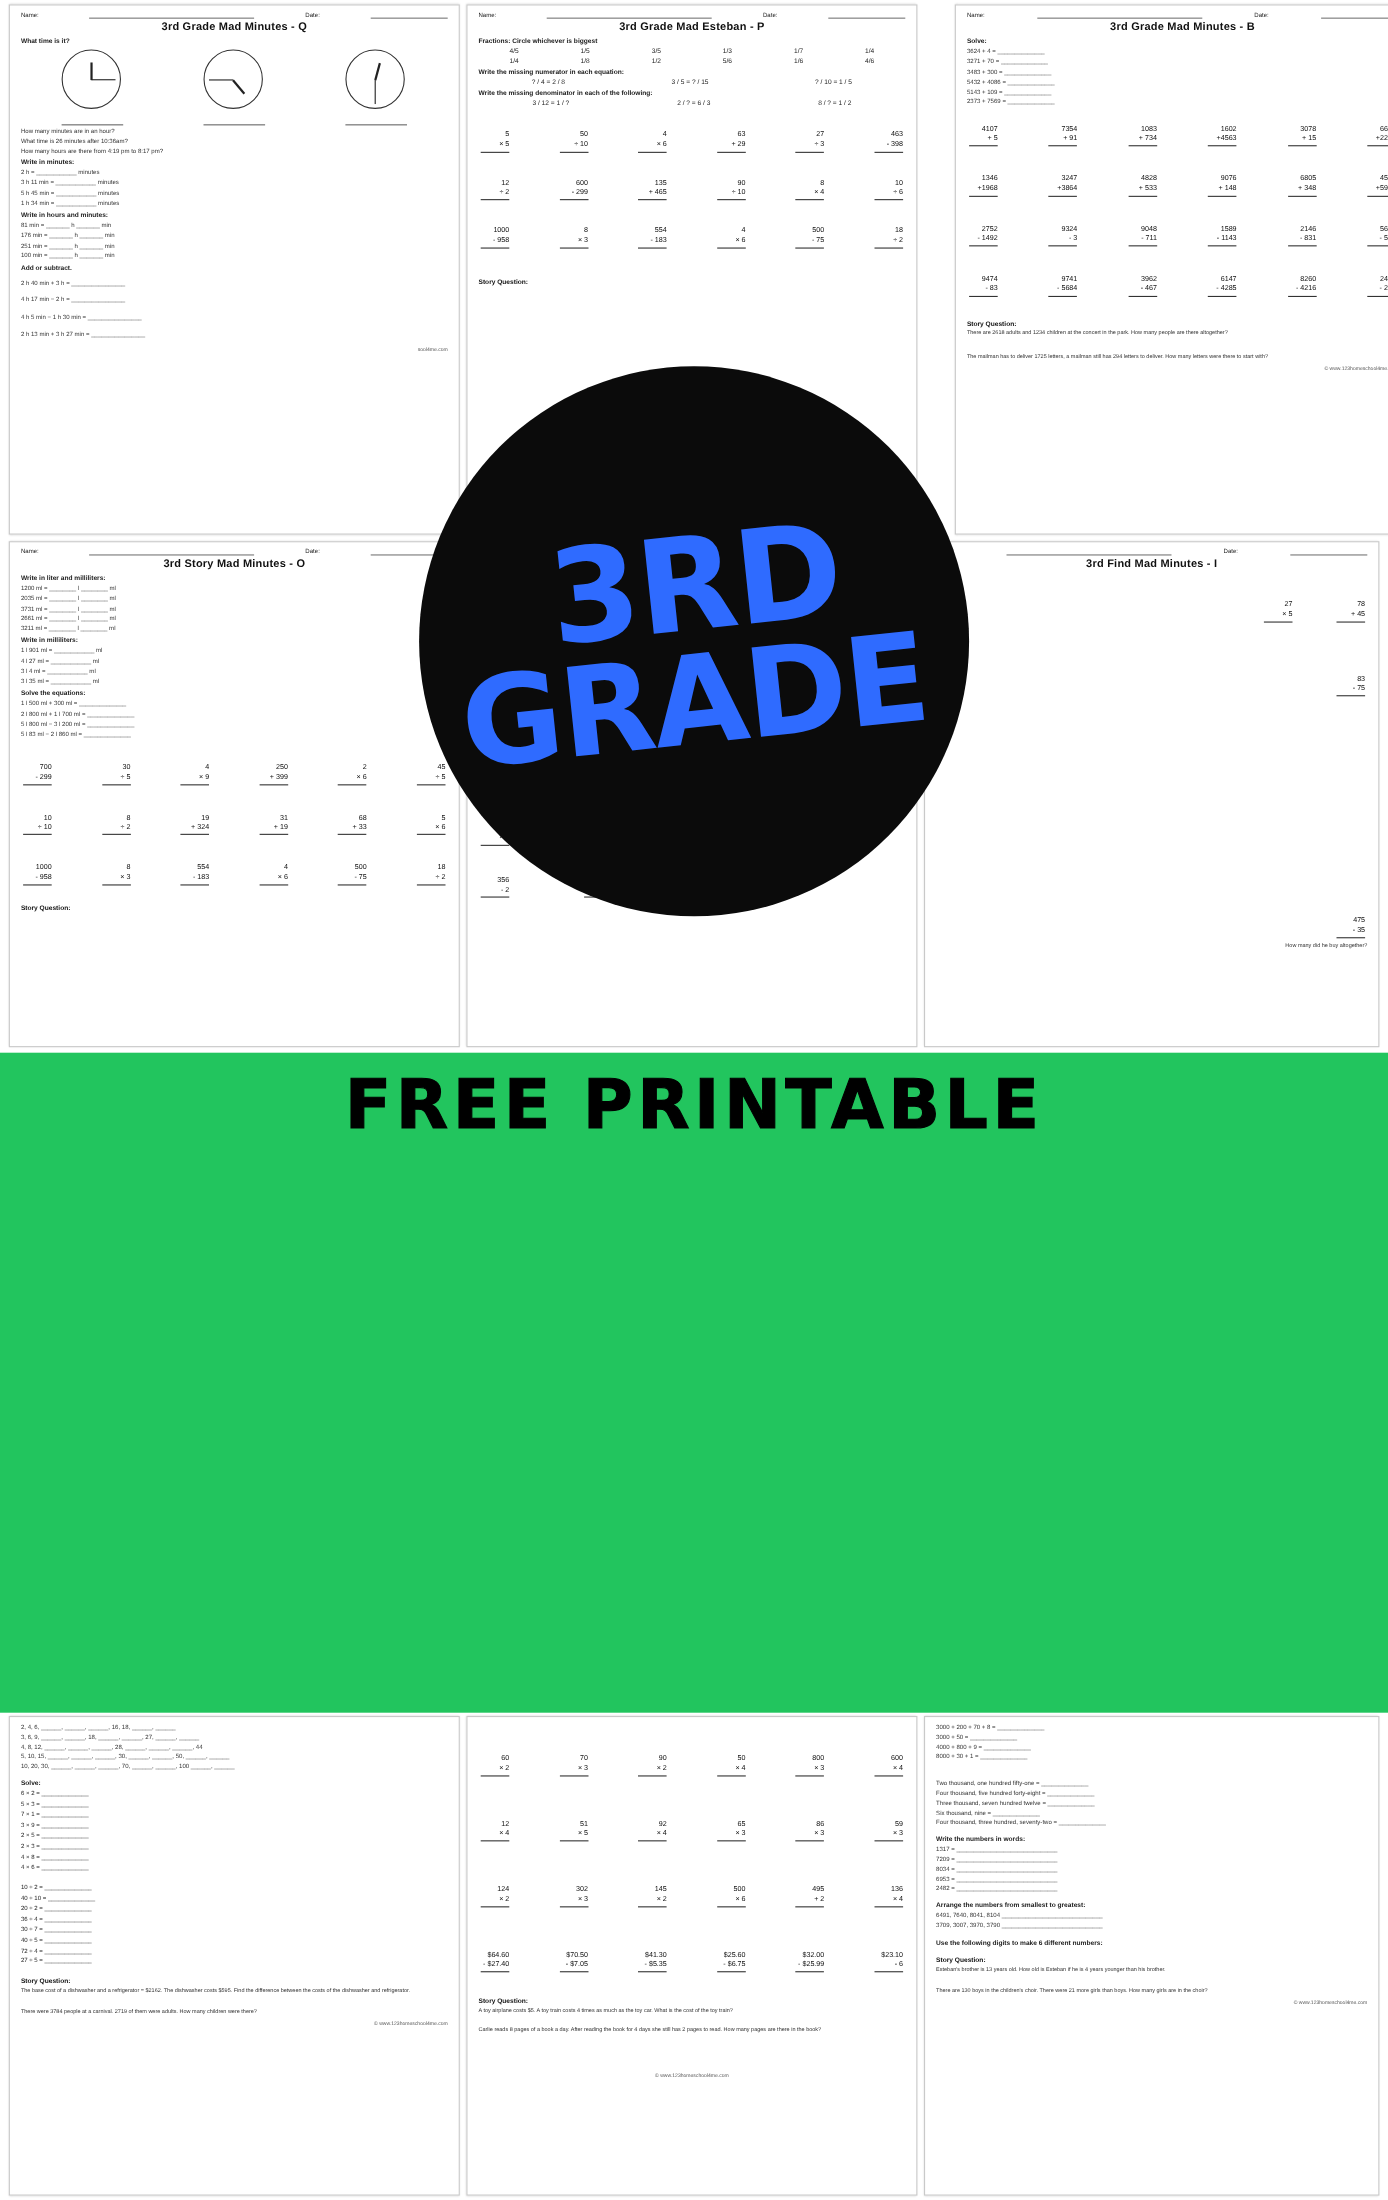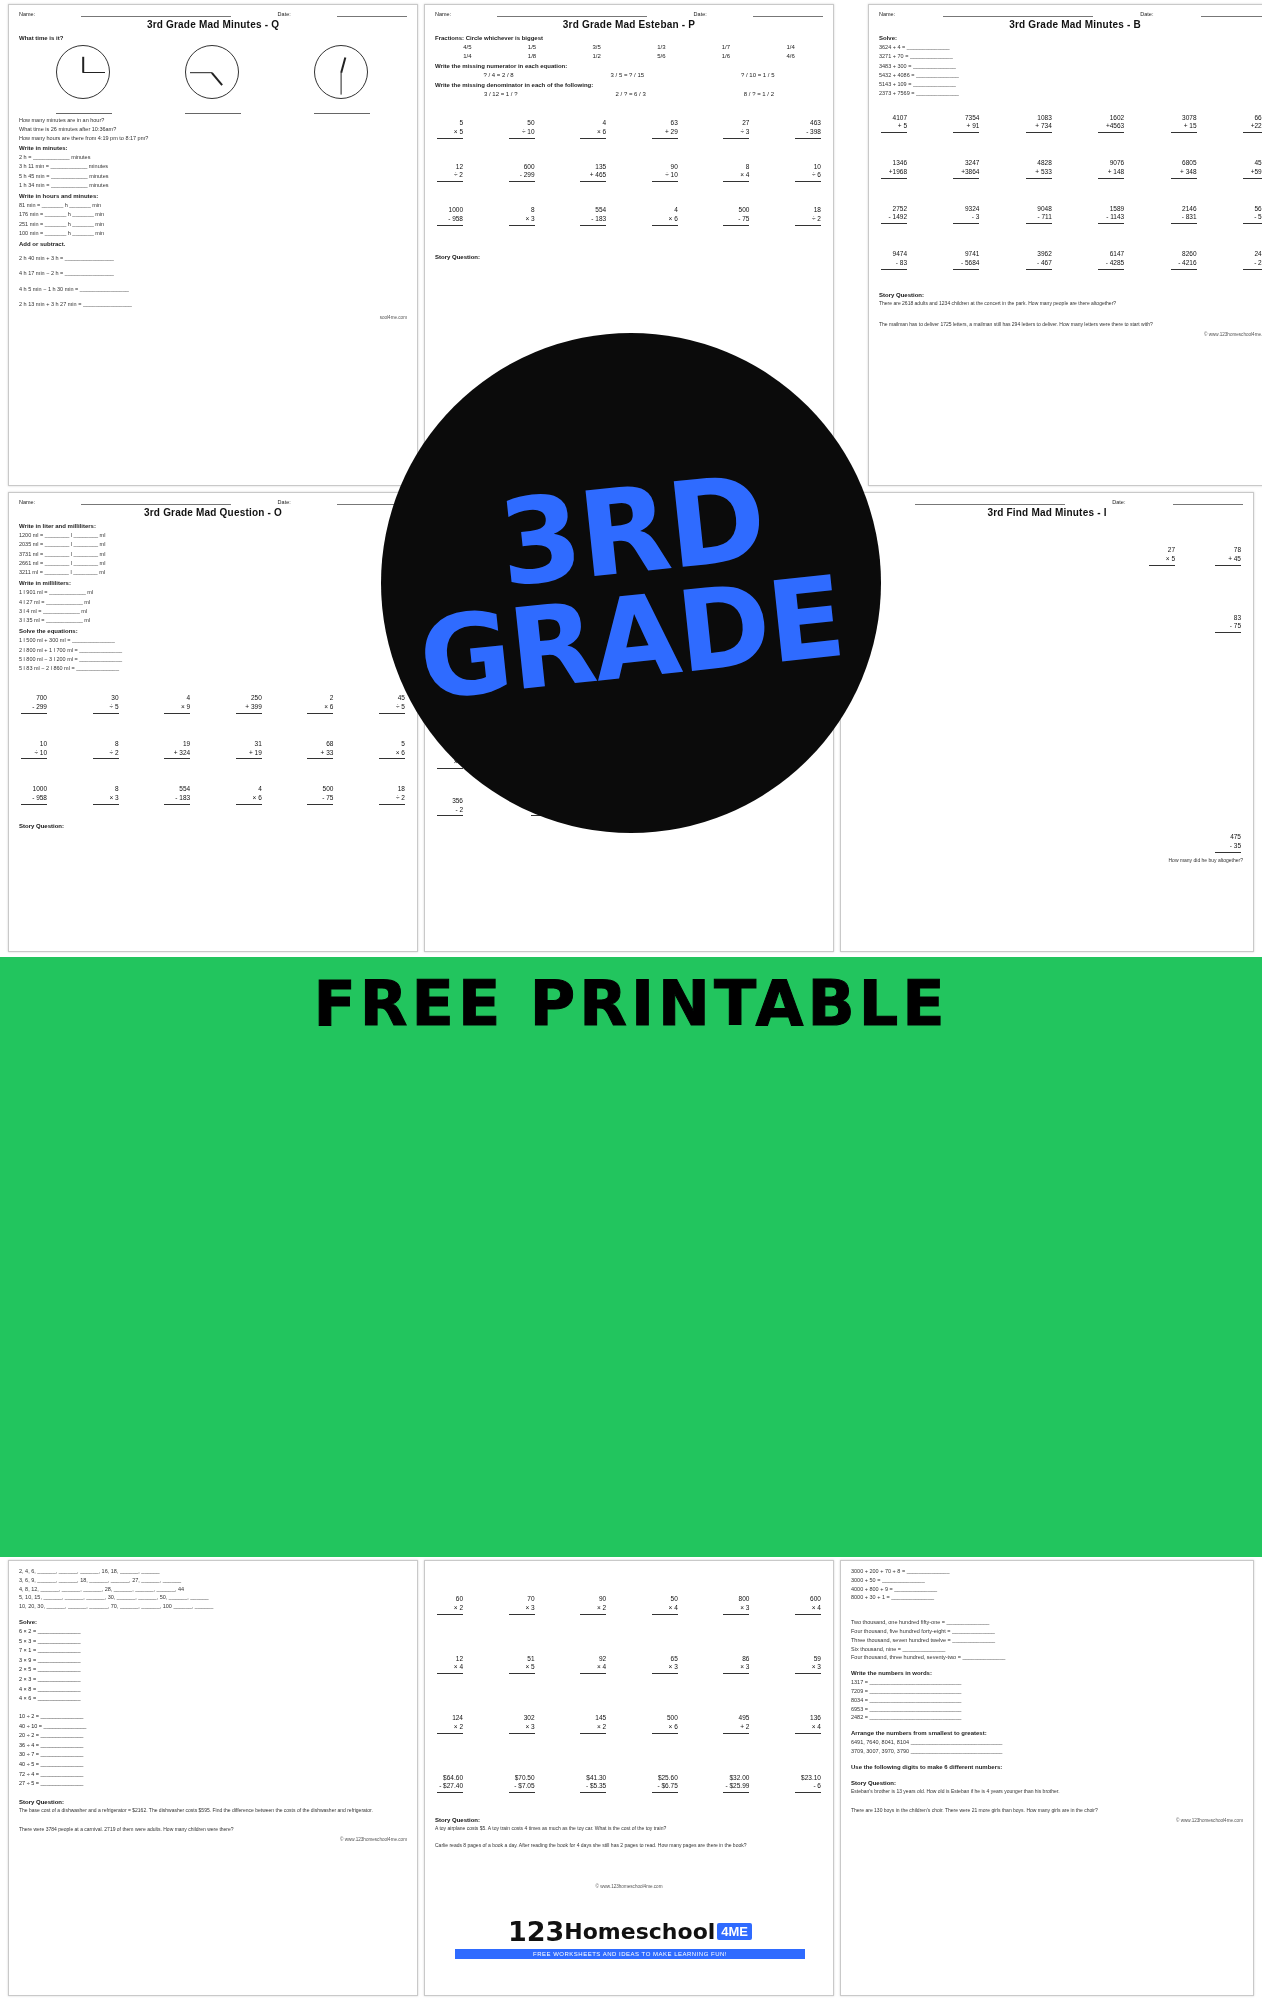--- a/index.html
+++ b/index.html
@@ -436,21 +436,21 @@
     <div class="foot">© www.123homeschool4me.com</div>
   </div>
 
   <div class="sheet" style="left:8px;top:492px;width:410px;height:460px;">
     <div class="nameline">
       <span>Name:</span>
       <span class="uline" style="width:150px;"></span>
       <span>Date:</span>
       <span class="uline" style="width:70px;"></span>
     </div>
-    <div class="wtitle">3rd Grade Mad Question - O</div>
+    <div class="wtitle">3rd Story Mad Minutes - O</div>
     <div class="inst">Write in liter and milliliters:</div>
     <div class="sub">1200 ml = ________ l ________ ml</div>
     <div class="sub">2035 ml = ________ l ________ ml</div>
     <div class="sub">3731 ml = ________ l ________ ml</div>
     <div class="sub">2661 ml = ________ l ________ ml</div>
     <div class="sub">3211 ml = ________ l ________ ml</div>
     <div class="inst">Write in milliliters:</div>
     <div class="sub">1 l 901 ml = ____________ ml</div>
     <div class="sub">4 l 27 ml = ____________ ml</div>
     <div class="sub">3 l 4 ml = ____________ ml</div>
@@ -796,18 +796,14 @@
     <div class="inst" style="margin-top:8px;">Arrange the numbers from smallest to greatest:</div>
     <div class="row-line">6491, 7640, 8041, 8104   ______________________________</div>
     <div class="row-line">3709, 3007, 3970, 3790   ______________________________</div>
     <div class="inst" style="margin-top:8px;">Use the following digits to make 6 different numbers:</div>
     <div class="story" style="margin-top:10px;">Story Question:</div>
     <div class="storytxt">Esteban's brother is 13 years old. How old is Esteban if he is 4 years younger than his brother.</div>
     <div class="storytxt" style="margin-top:12px;">There are 130 boys in the children's choir. There were 21 more girls than boys. How many girls are in the choir?</div>
     <div class="foot">© www.123homeschool4me.com</div>
   </div>
 
-  <div class="logo">
-    <span class="l123">123</span><span class="lhs">Homeschool</span><span class="l4me">4ME</span>
-    <div class="tag">FREE WORKSHEETS AND IDEAS TO MAKE LEARNING FUN!</div>
-  </div>
 
 </div>
 
 </body></html>

